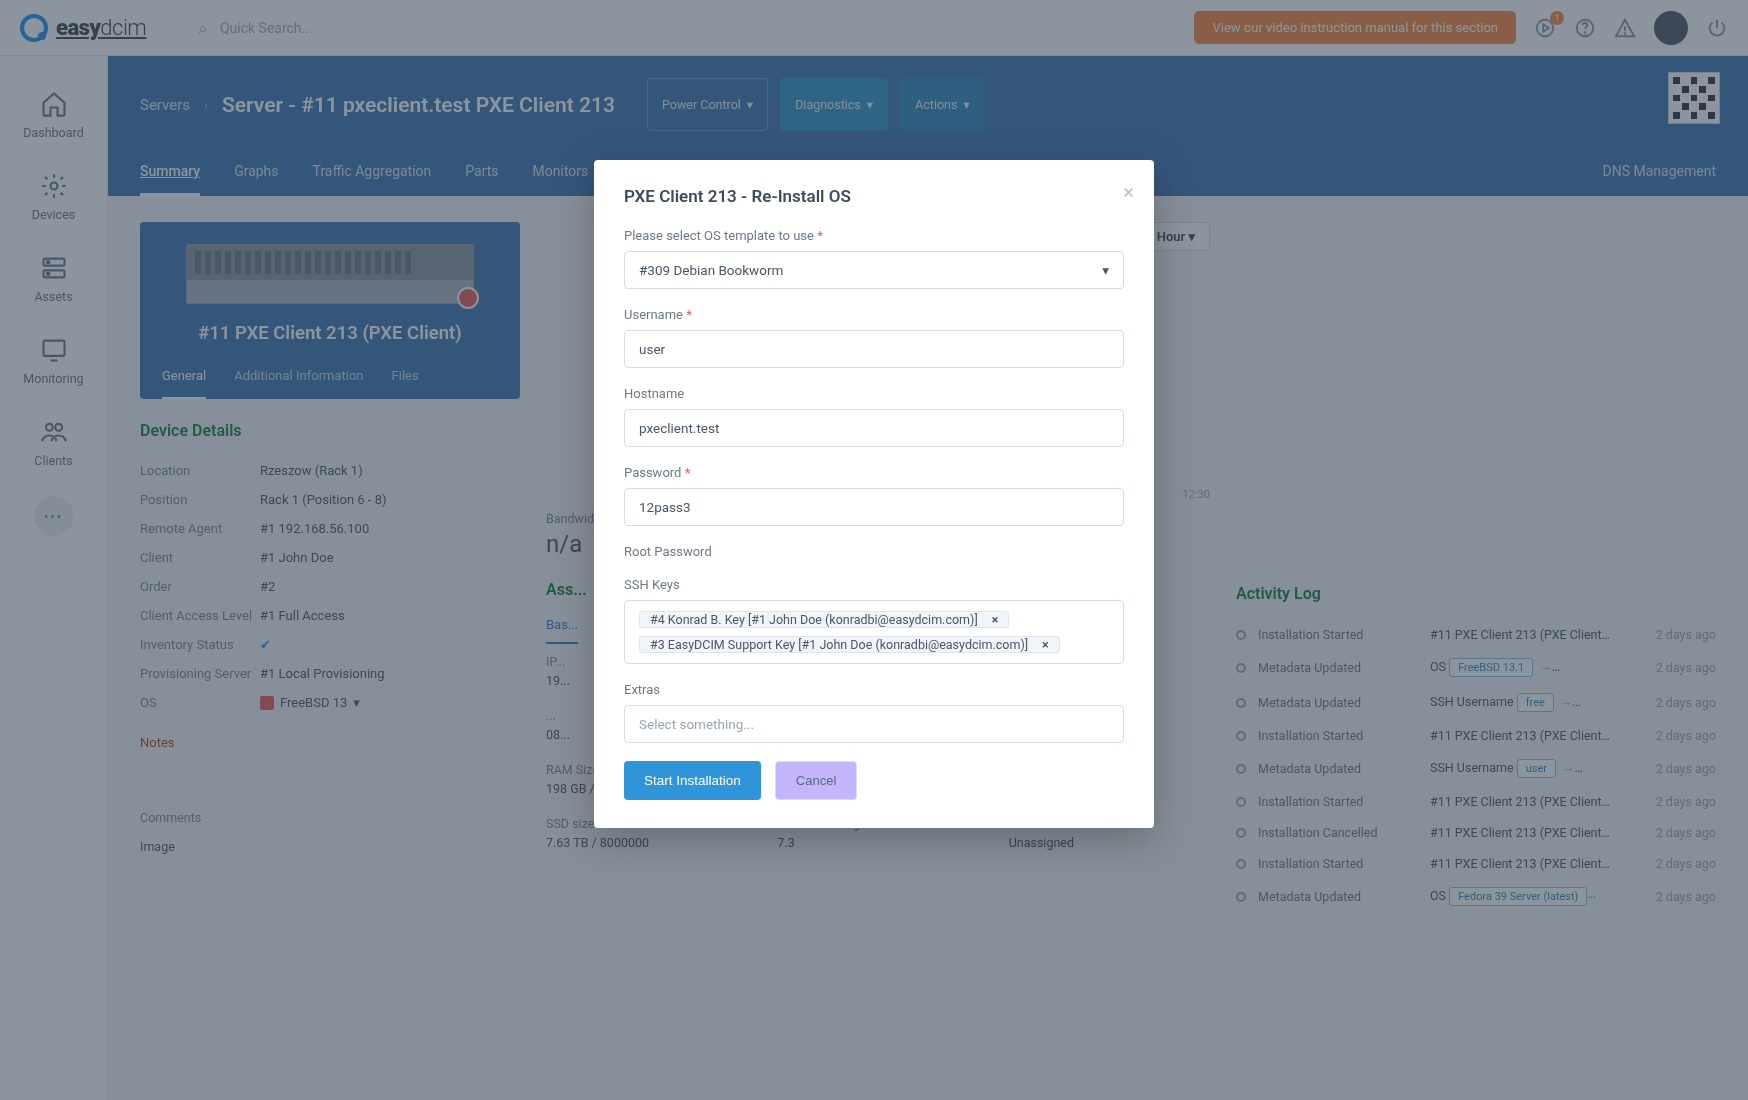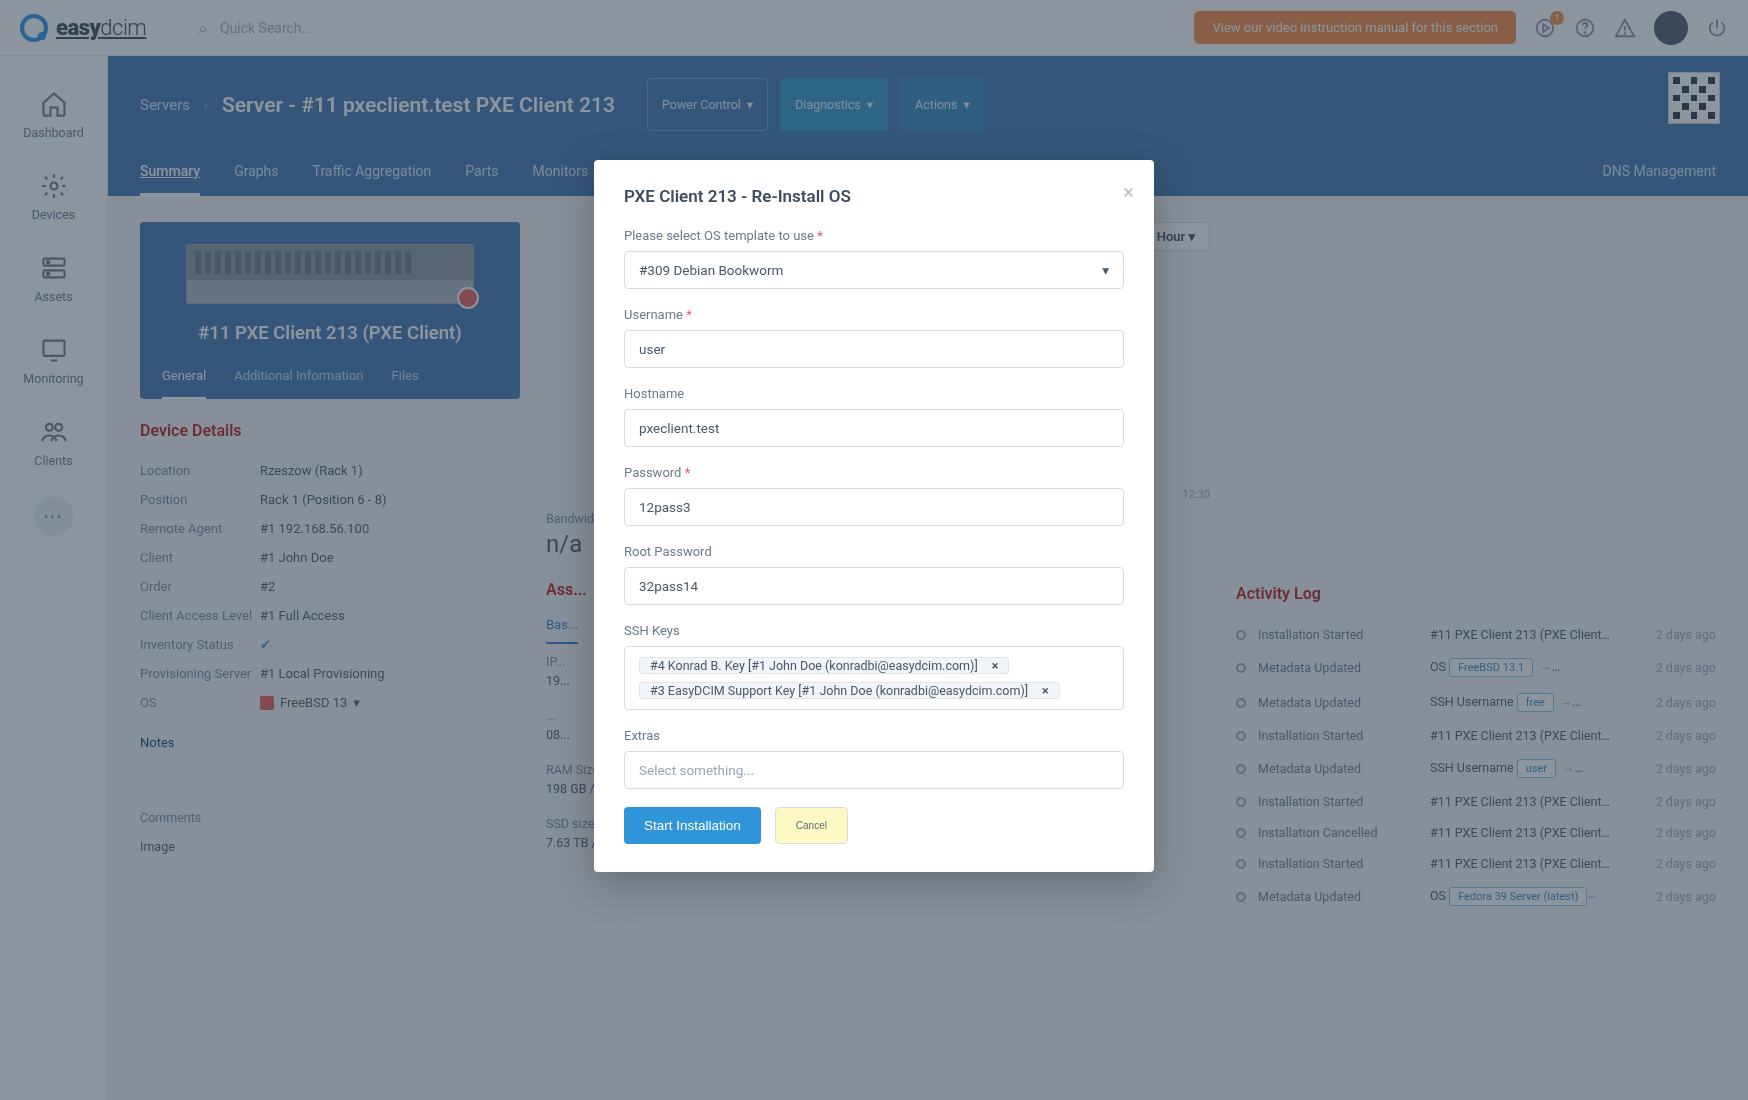--- a/index.html
+++ b/index.html
@@ -42,27 +42,27 @@
 .device-card { background: #3e77b3; color: #e6eff8; border-radius: 4px; padding: 22px 22px 0; }
 .svr-img { height: 60px; background: linear-gradient(to bottom,#8a949f 0%,#8a949f 60%,#aeb6bf 60%); border: 1px solid #9aa3ad; margin: 0 24px 18px; position: relative; border-radius: 2px; }
 .svr-img::before { content: ""; position: absolute; left: 8px; top: 6px; right: 60px; bottom: 50%; background: repeating-linear-gradient(90deg,#6c7680 0 6px,#8a949f 6px 10px); }
 .svr-img::after { content: ""; position: absolute; right: -6px; bottom: -6px; width: 18px; height: 18px; background: #e85b58; border-radius: 50%; border: 2px solid #fff; }
 .dc-title { text-align: center; font-size: 18.5px; font-weight: 600; margin-bottom: 18px; color: #fff; }
 .dc-meta { text-align: center; font-size: 12.5px; line-height: 1.9; color: #cfe0ef; }
 .dc-meta b { color: #fff; font-weight: 500; }
 .dc-tabs { display: flex; gap: 28px; margin-top: 24px; font-size: 13px; }
 .dc-tabs span { padding-bottom: 14px; color: #c7daea; cursor: pointer; }
 .dc-tabs span.act { color: #fff; border-bottom: 2px solid #fff; }
-.panel-title { font-size: 16px; font-weight: 600; color: #b91c1c; margin: 22px 0 16px; }
+.panel-title { font-size: 16px; font-weight: 600; color: #15803d; margin: 22px 0 16px; }
 .kv { display: flex; padding: 7px 0; font-size: 13px; }
 .kv .k { width: 120px; color: #7b8a9b; }
 .kv .v { color: #4a5866; }
 .os-pill { display: inline-flex; align-items: center; gap: 6px; color: #4a5866; }
 .os-pill::before { content: ""; width: 14px; height: 14px; background: #e85b58; border-radius: 2px; }
-.notes { color: #0c4a6e; margin-top: 18px; font-size: 13px; }
+.notes { color: #c2410c; margin-top: 18px; font-size: 13px; }
 .col-mid { flex: 1; }
 .col-right { width: 480px; }
 .sec-h { font-size: 16px; font-weight: 600; color: #3e4c5c; margin-bottom: 10px; display: flex; align-items: center; justify-content: space-between; }
 .lhour { border: 1px solid #d6dde5; padding: 6px 14px; border-radius: 4px; background: #fff; font-size: 13px; cursor: pointer; }
 .mid-tabs { display: flex; gap: 26px; margin: 18px 0 10px; font-size: 13px; }
 .mid-tabs span { color: #7b8a9b; padding-bottom: 10px; cursor: pointer; }
 .mid-tabs span.act { color: #2f7cd8; border-bottom: 2px solid #2f7cd8; }
 .mid-grid { display: grid; grid-template-columns: 1fr 1fr 1fr; gap: 20px 30px; font-size: 12.5px; color: #7b8a9b; }
 .mid-grid .lbl { margin-bottom: 4px; }
 .mid-grid .val { color: #4a5866; }
@@ -85,21 +85,21 @@
 .fld label { display: block; font-size: 13px; color: #6c7a8a; margin-bottom: 8px; }
 .fld .req { color: #e85b58; }
 .fld input, .fld .select, .fld .tagbox { width: 100%; border: 1px solid #d6dde5; border-radius: 4px; padding: 10px 14px; font-size: 13.5px; color: #4a5866; background: #fff; font-family: inherit; }
 .fld .select { display: flex; justify-content: space-between; align-items: center; cursor: pointer; }
 .tagbox { display: flex; flex-wrap: wrap; gap: 8px; padding: 8px; }
 .ssh-chip { background: #f1f4f8; border: 1px solid #e0e5ec; padding: 0 10px; border-radius: 3px; font-size: 12.5px; color: #4a5866; display: flex; align-items: center; gap: 14px; }
 .ssh-x { cursor: pointer; color: #4a5866; font-weight: 700; }
 .fld .select.ph { color: #9aa6b4; }
 .modal-actions { display: flex; gap: 14px; margin-top: 8px; }
 .btn-primary { background: #2f94d8; color: #fff; border: none; padding: 11px 20px; border-radius: 4px; font-size: 13.5px; cursor: pointer; }
-.btn-cancel { background: #fef9c3; border: 1px solid #d6dde5; color: #5a6a7a; padding: 11px 20px; border-radius: 4px; font-size: 10px; cursor: pointer; }
+.btn-cancel { background: #c4b5fd; border: 1px solid #d6dde5; color: #5a6a7a; padding: 11px 20px; border-radius: 4px; font-size: 13px; cursor: pointer; }
 svg { width: 100%; height: 100%; }
 </style>
 </head>
 <body>
 
 <div class="topbar">
   <div class="logo">
     <span class="logo-circle"></span>
     <span><b>easy</b><span class="thin">dcim</span></span>
   </div>
@@ -454,21 +454,20 @@
       <input type="text" value="pxeclient.test" style="">
     </div>
 
     <div class="fld">
       <label><span>Password</span> <span class="req">*</span></label>
       <input type="text" value="12pass3" style="">
     </div>
 
     <div class="fld">
       <label>Root Password</label>
-      <input type="text" value="32pass14" style="">
     </div>
 
     <div class="fld">
       <label>SSH Keys</label>
       <div class="tagbox">
         <div class="ssh-chip">
             <span>#4 Konrad B. Key [#1 John Doe (konradbi@easydcim.com)]</span>
             <span class="ssh-x">×</span>
           </div>
         <div class="ssh-chip">

